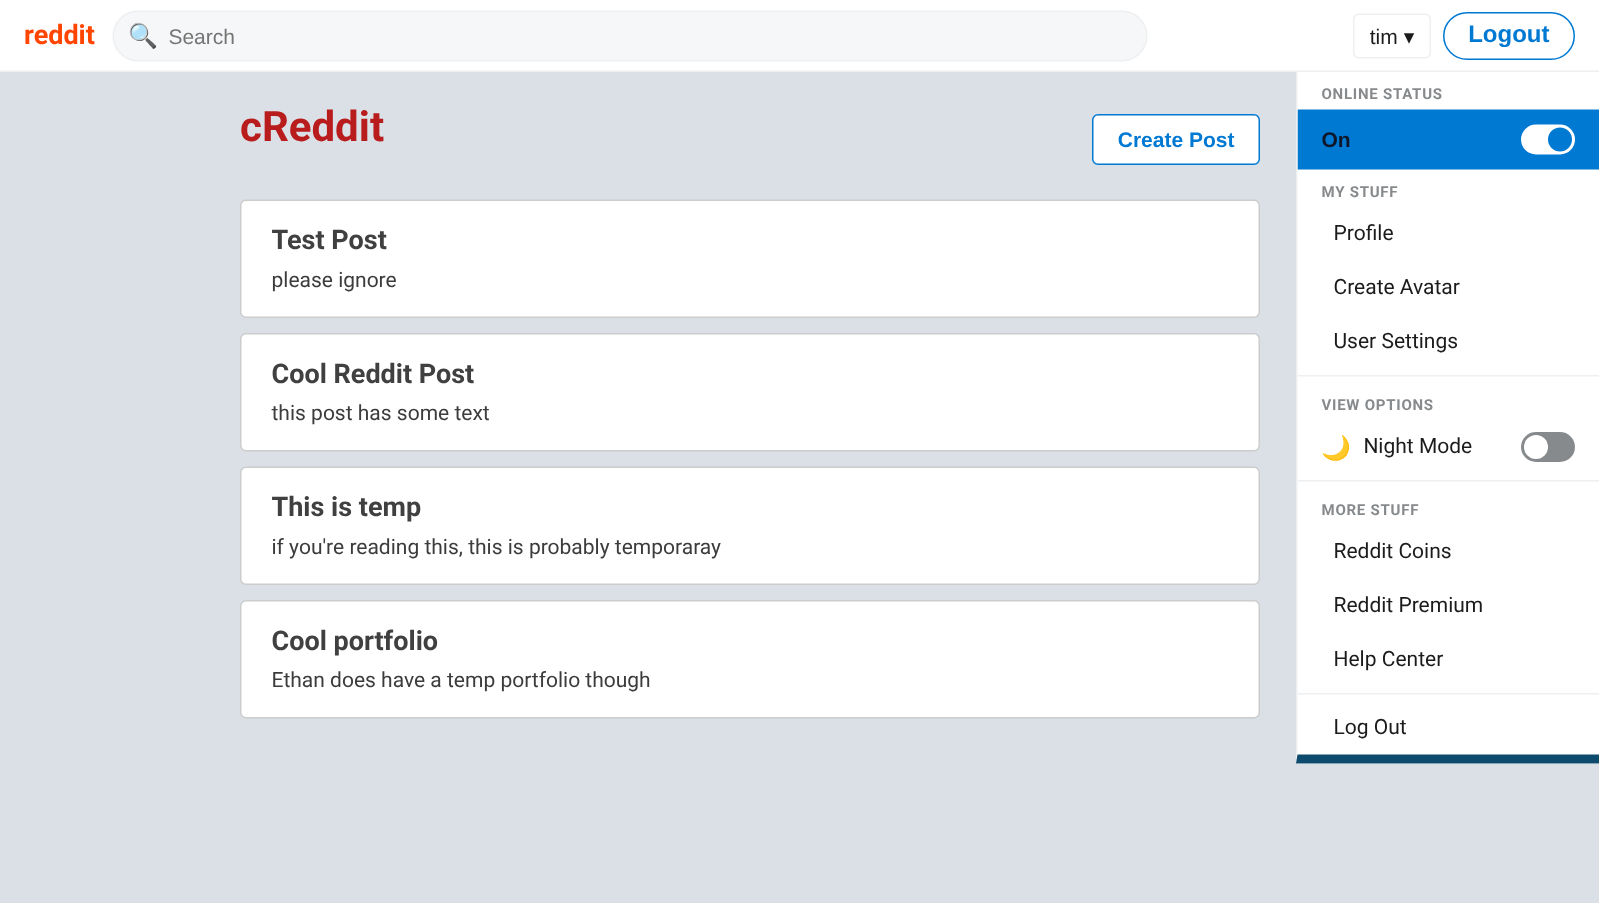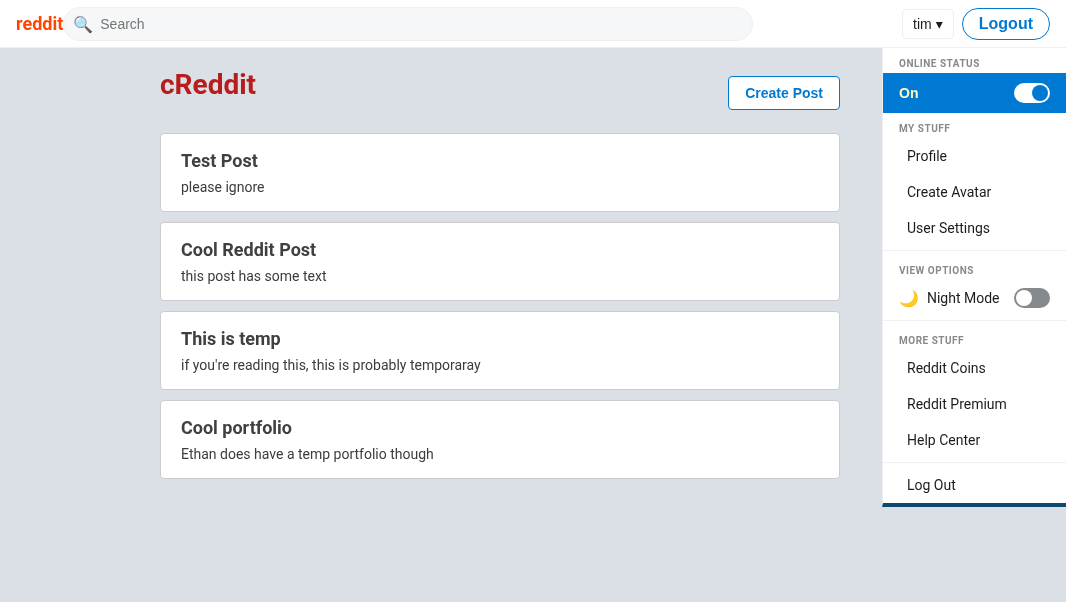--- a/index.html
+++ b/index.html
@@ -2,21 +2,21 @@
 <html><head>
   <meta charset="utf-8">
   <style>
     * { box-sizing: border-box; margin: 0; padding: 0; }
     body { font-family: -apple-system, BlinkMacSystemFont, 'Segoe UI', Roboto, sans-serif; background: #dae0e6; }
 
     
     .header {
       position: fixed; top: 0; left: 0; right: 0; height: 48px;
       background: white; display: flex; align-items: center;
-      padding: 0 16px; z-index: 100;
+      padding: 0 16px; gap: 12px; z-index: 100;
       border-bottom: 1px solid #edeff1;
     }
     .logo {
       font-size: 18px; font-weight: bold; color: #ff4500;
       text-decoration: none;
     }
     .search-bar {
       flex: 1; max-width: 690px; position: relative;
     }
     .search-bar input {
@@ -71,35 +71,35 @@
       background: white; border-radius: 4px; padding: 16px 20px;
       margin-bottom: 10px; border: 1px solid #ccc;
     }
     .post-title {
       font-size: 18px; font-weight: 700; margin-bottom: 8px; color: #404040;
     }
     .post-body { font-size: 14px; color: #3c3c3c; }
 
     
     .dropdown-panel {
-      position: fixed; top: 48px; right: 0; width: 184px;
+      position: fixed; top: 48px; right: 0; width: 202px;
       background: white; border-left: 1px solid #edeff1;
-      border-bottom: 4px solid #0c4a6e;
+      border-bottom: 6px solid #0c4a6e;
       z-index: 200; overflow-y: auto;
     }
 
     
     .section-label {
       font-size: 10px; font-weight: 700; color: #878a8c;
       letter-spacing: 0.5px; padding: 10px 16px 4px;
       text-transform: uppercase;
     }
     .online-status-btn {
       display: flex; align-items: center; justify-content: space-between;
-      background: #0079d3; color: #fef9c3; padding: 10px 16px;
+      background: #0079d3; color: #0f172a; padding: 10px 16px;
       font-size: 14px; font-weight: 700; cursor: pointer;
       border: none; width: 100%;
     }
     .toggle-on {
       width: 36px; height: 20px; background: white; border-radius: 10px;
       position: relative;
     }
     .toggle-on::after {
       content: ''; position: absolute; right: 2px; top: 2px;
       width: 16px; height: 16px; background: #0079d3; border-radius: 50%;

